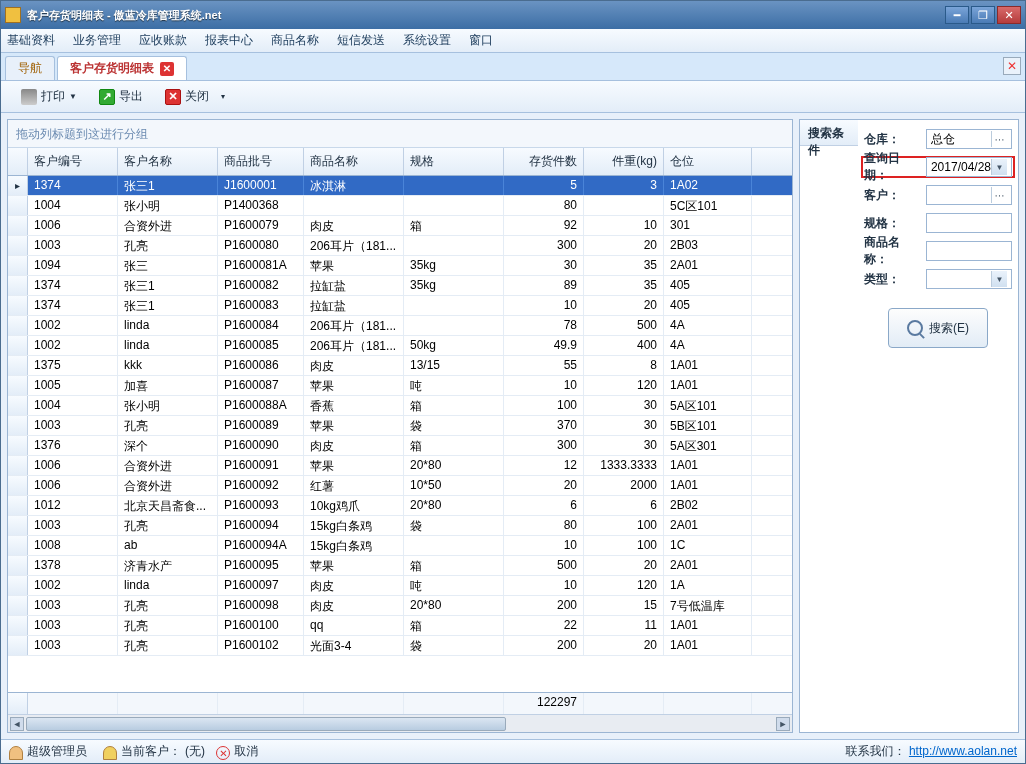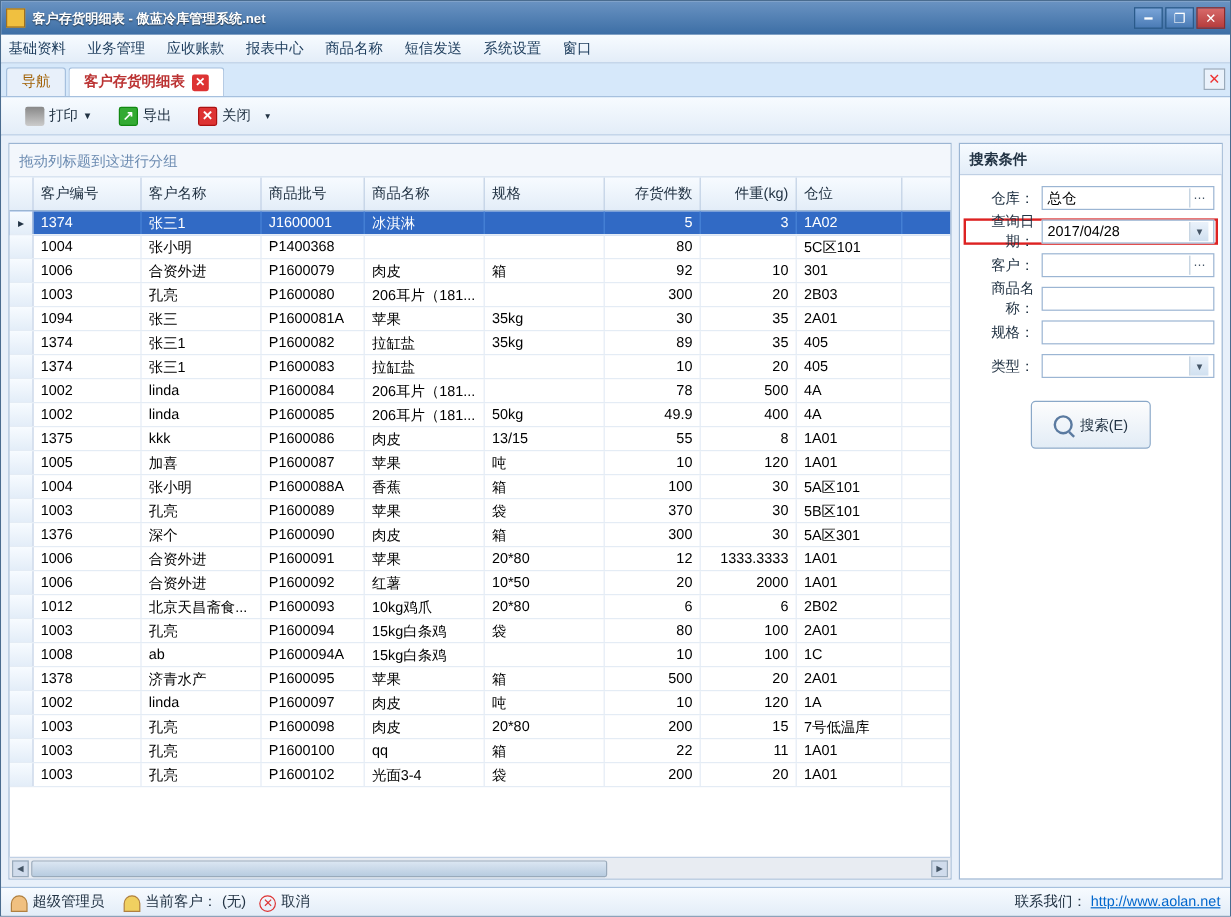--- a/index.html
+++ b/index.html
@@ -36,26 +36,26 @@
 .cell { border-right:1px solid #e4ecf5; padding:2px 6px; overflow:hidden; white-space:nowrap; text-overflow:ellipsis; }
 .row.sel .cell { border-right-color:#4a84d8; }
 .rowind { width:20px; border-right:1px solid #c0d0e4; background:linear-gradient(#f7fbff,#e3edf8); display:flex;align-items:center;justify-content:center;color:#234;font-size:10px; }
 .row.sel .rowind { color:#234; }
 .c0{width:90px}.c1{width:100px}.c2{width:86px}.c3{width:100px}.c4{width:100px}.c5{width:80px;text-align:right}.c6{width:80px;text-align:right}.c7{width:88px}
 .sumrow { height:22px; display:flex; border-top:1px solid #9bb5d3; background:#f3f7fc; }
 .hscroll { height:18px; background:#e8ecf2; border-top:1px solid #c0d0e4; position:relative; }
 .hscroll .thumb { position:absolute; left:2px; top:2px; height:14px; width:480px; background:linear-gradient(#dbe6f2,#b8cce0); border:1px solid #9ab; border-radius:2px; }
 .hscroll .arr { position:absolute; top:2px; width:14px;height:14px;background:#d0dcec;border:1px solid #9ab;display:flex;align-items:center;justify-content:center;font-size:9px;color:#456; }
 .hscroll .arr.l{left:2px} .hscroll .arr.r{right:2px}
-.sidepanel { width:220px; border:1px solid #9bb5d3; background:#fff; display:flex; flex-direction:column; }
+.sidepanel { width:220px; border:1px solid #9bb5d3; background:#fff; display:flex; flex-direction:row; }
 .sidehdr { height:26px; background:linear-gradient(#f7fbff,#e3edf8); border-bottom:1px solid #c0d0e4; padding:5px 8px; color:#234; font-weight:bold; }
 .sidebody { padding:8px 6px; flex:1; }
 .frow { display:flex; align-items:center; margin-bottom:6px; height:22px; }
 .frow.hl { border:2px solid #d22; padding:1px; margin-left:-3px;margin-right:-3px; }
-.flbl { width:62px; text-align:right; padding-right:6px; color:#234; }
+.flbl { width:62px; text-align:left; padding-right:6px; color:#234;font-weight:bold; }
 .finp { flex:1; height:20px; border:1px solid #9bb5d3; background:#fff; padding:0 4px; display:flex;align-items:center;justify-content:space-between; }
 .finp .dots { width:16px;height:16px;border-left:1px solid #bcd;display:flex;align-items:center;justify-content:center;color:#456;cursor:pointer;font-size:10px; }
 .finp .dd2 { width:16px;height:16px;border-left:1px solid #bcd;display:flex;align-items:center;justify-content:center;color:#456;cursor:pointer;font-size:8px;background:linear-gradient(#eaf2fb,#d0e0f0); }
 .searchbtn { margin:18px auto; width:100px; height:40px; background:linear-gradient(#fdfdfd,#e2ecf6); border:1px solid #8aa8c8; border-radius:4px; display:flex;align-items:center;justify-content:center;gap:6px;cursor:pointer;color:#234; }
 .searchbtn .mag { width:16px;height:16px;border:2px solid #5a7aa0;border-radius:50%;position:relative; }
 .searchbtn .mag::after{content:'';position:absolute;width:6px;height:2px;background:#5a7aa0;bottom:-3px;right:-4px;transform:rotate(45deg);}
 .statusbar { height:24px; background:linear-gradient(#f7fbff,#e3edf8); border-top:1px solid #a6c0de; display:flex; align-items:center; padding:0 8px; color:#234; gap:16px; }
 .statusbar .usr{display:flex;align-items:flex-end;gap:4px;}
 .statusbar .usr .uicon{width:14px;height:14px;background:#f0c080;border-radius:50% 50% 0 0;border:1px solid #b08040;}
 .statusbar .right{margin-left:auto;}
@@ -388,20 +388,31 @@
             <div class="cell c0">1003</div>
             <div class="cell c1">孔亮</div>
             <div class="cell c2">P1600102</div>
             <div class="cell c3">光面3-4</div>
             <div class="cell c4">袋</div>
             <div class="cell c5">200</div>
             <div class="cell c6">20</div>
             <div class="cell c7">1A01</div>
           </div>
         </div>
+      <div class="sumrow">
+        <div class="rowind"></div>
+        <div class="cell c0"></div>
+          <div class="cell c1"></div>
+          <div class="cell c2"></div>
+        <div class="cell c3"></div>
+          <div class="cell c4"></div>
+        <div class="cell c5">122297</div>
+        <div class="cell c6"></div>
+          <div class="cell c7"></div>
+      </div>
       <div class="hscroll">
         <div class="arr l">◄</div>
         <div class="thumb" style="left:18px"></div>
         <div class="arr r">►</div>
       </div>
     </div>
 
     <div class="sidepanel">
       <div class="sidehdr">搜索条件</div>
       <div class="sidebody">
@@ -420,27 +431,27 @@
           </div>
         </div>
         <div class="frow">
           <div class="flbl">客户：</div>
           <div class="finp">
             <span></span>
             <span class="dots">⋯</span>
           </div>
         </div>
         <div class="frow">
-          <div class="flbl">商品名称：</div>
+          <div class="flbl">规格：</div>
           <div class="finp">
               <span></span>
             </div>
         </div>
         <div class="frow">
-          <div class="flbl">规格：</div>
+          <div class="flbl">商品名称：</div>
           <div class="finp">
               <span></span>
             </div>
         </div>
         <div class="frow">
           <div class="flbl">类型：</div>
           <div class="finp">
             <span></span>
             <span class="dd2">▼</span>
           </div>

